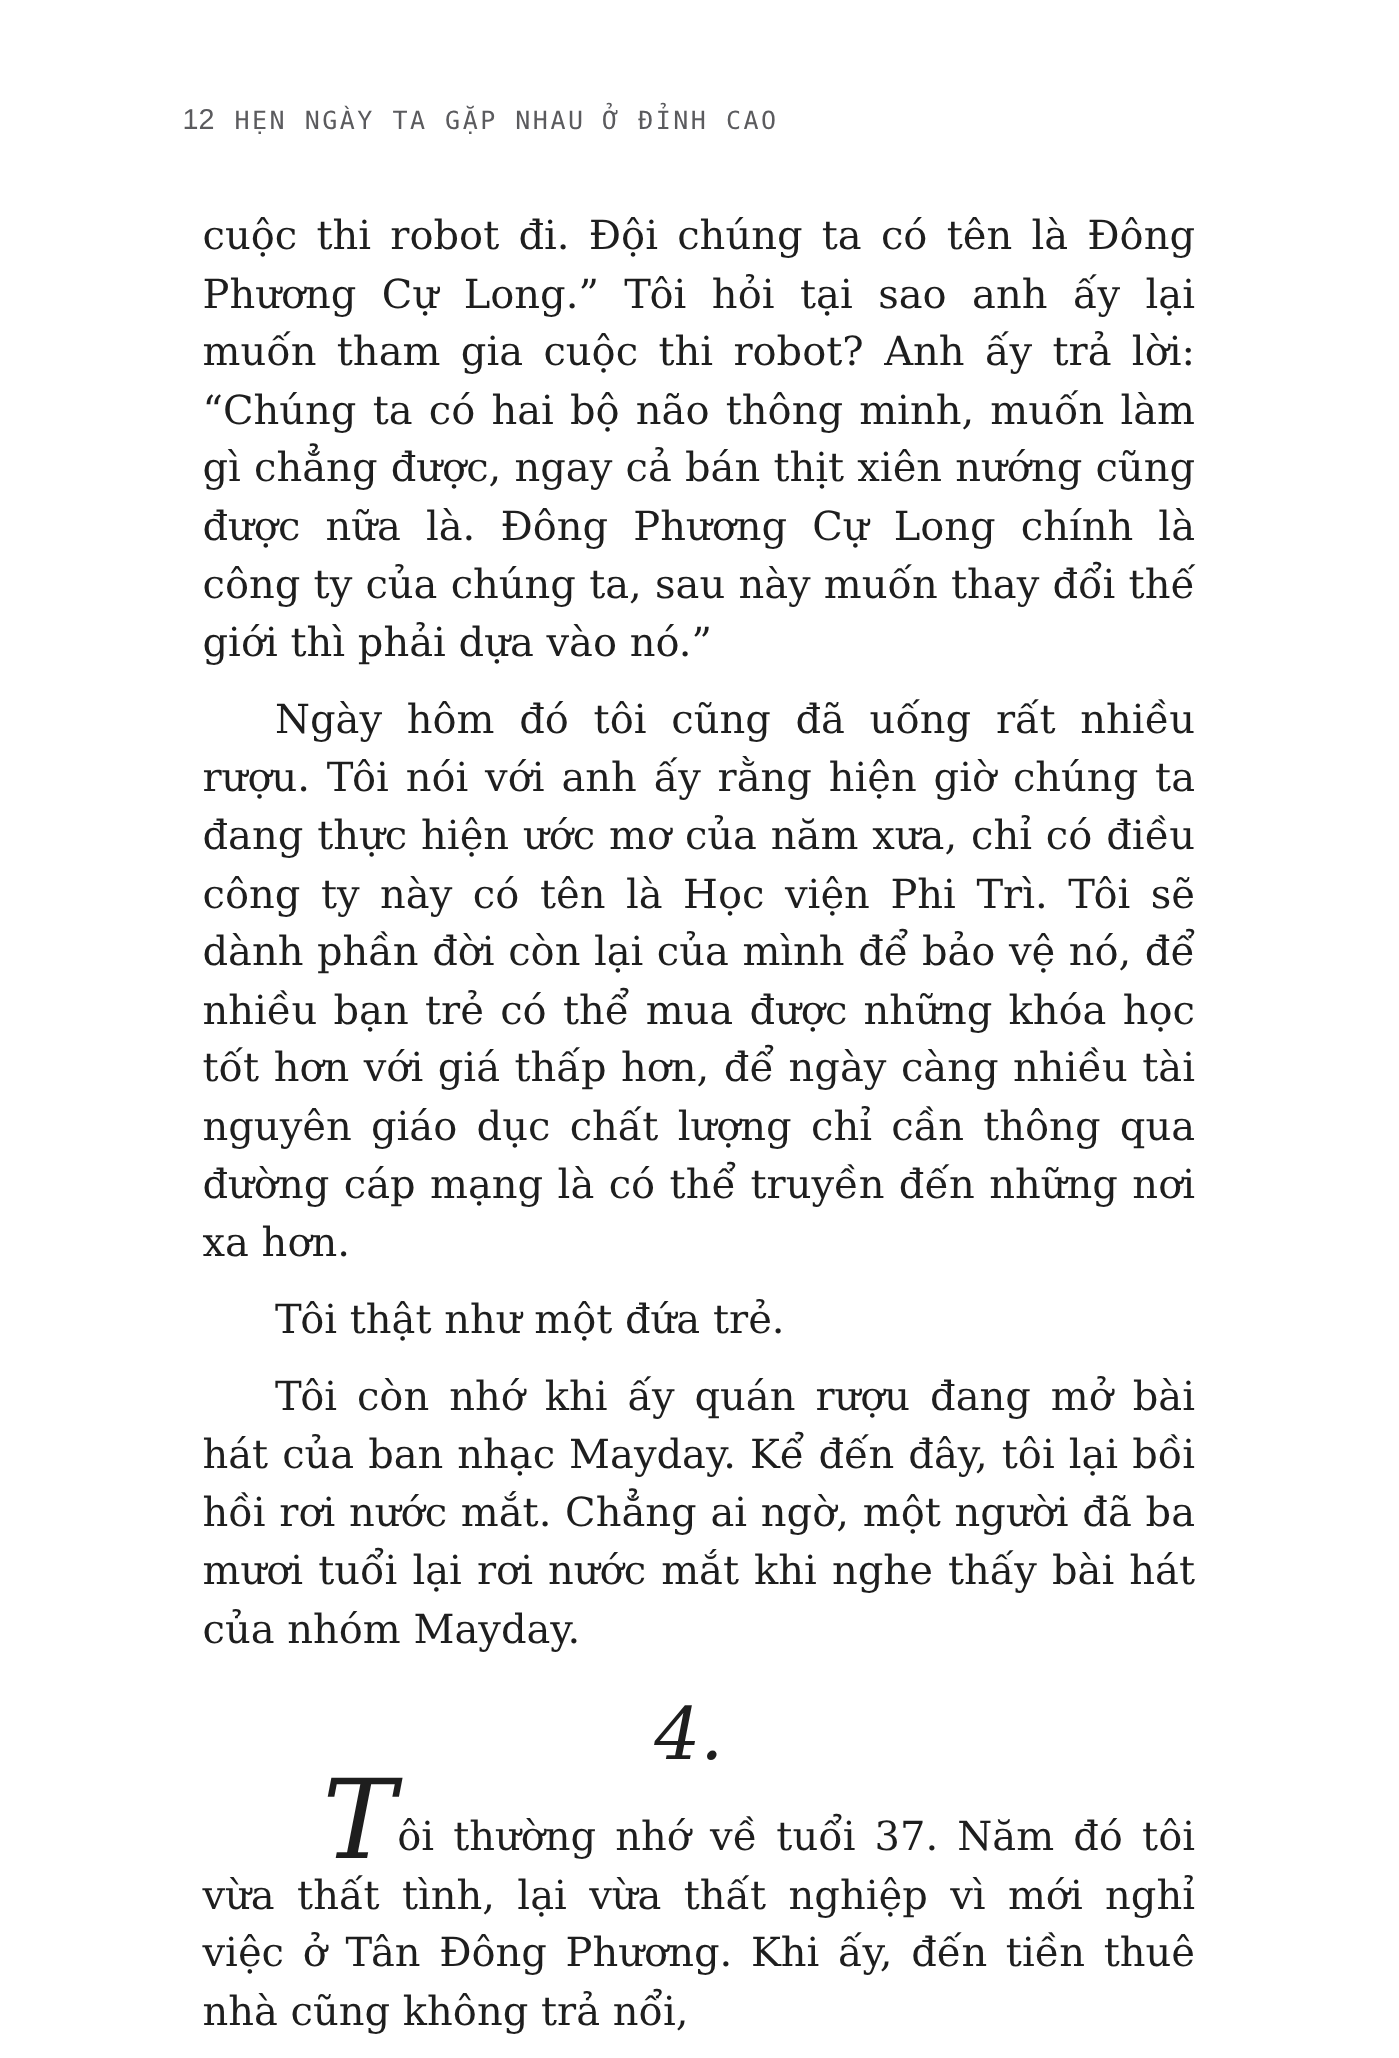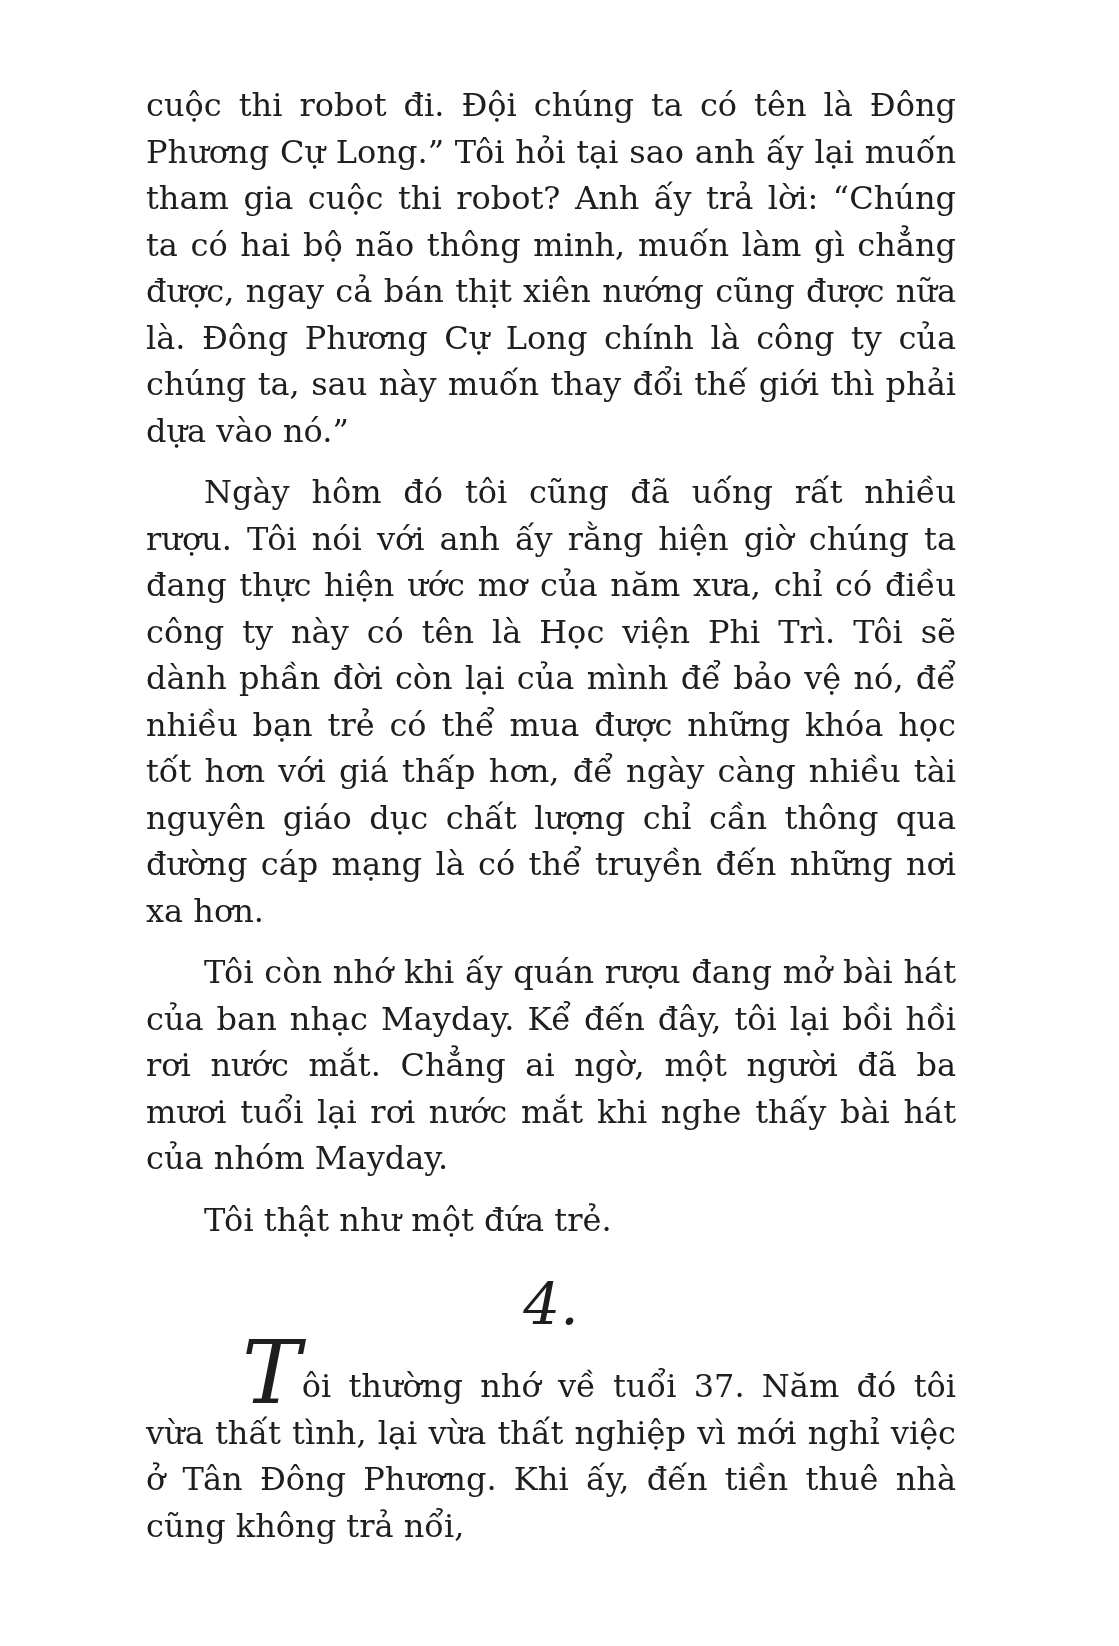--- a/index.html
+++ b/index.html
@@ -35,21 +35,21 @@
     margin-right: 16px;
   }
   .body-text {
     font-family: "DejaVu Serif", "Liberation Serif", serif;
     font-size: 32px;
     line-height: 46.5px;
     color: #1e1e1e;
     text-align: justify;
   }
   .para {
-    margin: 0 0 15px 0;
+    margin: 0 0 15px 16px;
     text-indent: 58px;
   }
   .para.continuation {
     text-indent: 0;
   }
   .section-divider {
     font-family: "DejaVu Serif", serif;
     font-style: italic;
     font-size: 58px;
     line-height: 58px;
@@ -71,30 +71,33 @@
     margin-right: 1px;
     display: inline-block;
     transform: translateY(-2px);
   }
 </style>
 </head>
 <body>
 
 <div class="page">
 
+  <header class="running-header">
+    <span class="page-num">12</span><span>HẸN NGÀY TA GẶP NHAU Ở ĐỈNH CAO</span>
+  </header>
 
   <main class="body-text">
 
     <p class="para continuation">cuộc thi robot đi. Đội chúng ta có tên là Đông Phương Cự Long.” Tôi hỏi tại sao anh ấy lại muốn tham gia cuộc thi robot? Anh ấy trả lời: “Chúng ta có hai bộ não thông minh, muốn làm gì chẳng được, ngay cả bán thịt xiên nướng cũng được nữa là. Đông Phương Cự Long chính là công ty của chúng ta, sau này muốn thay đổi thế giới thì phải dựa vào nó.”</p>
 
     <p class="para">Ngày hôm đó tôi cũng đã uống rất nhiều rượu. Tôi nói với anh ấy rằng hiện giờ chúng ta đang thực hiện ước mơ của năm xưa, chỉ có điều công ty này có tên là Học viện Phi Trì. Tôi sẽ dành phần đời còn lại của mình để bảo vệ nó, để nhiều bạn trẻ có thể mua được những khóa học tốt hơn với giá thấp hơn, để ngày càng nhiều tài nguyên giáo dục chất lượng chỉ cần thông qua đường cáp mạng là có thể truyền đến những nơi xa hơn.</p>
 
+    <p class="para">Tôi thật như một đứa trẻ.</p>
+
     <p class="para">Tôi còn nhớ khi ấy quán rượu đang mở bài hát của ban nhạc Mayday. Kể đến đây, tôi lại bồi hồi rơi nước mắt. Chẳng ai ngờ, một người đã ba mươi tuổi lại rơi nước mắt khi nghe thấy bài hát của nhóm Mayday.</p>
-
-    <p class="para">Tôi thật như một đứa trẻ.</p>
 
     <div class="section-divider">4.</div>
 
     <p class="para dropcap-para"><span class="dropcap">T</span><span>ôi thường nhớ về tuổi 37. Năm đó tôi vừa thất tình, lại vừa thất nghiệp vì mới nghỉ việc ở Tân Đông Phương. Khi ấy, đến tiền thuê nhà cũng không trả nổi,</span></p>
 
   </main>
 
 </div>
 
 </body></html>

